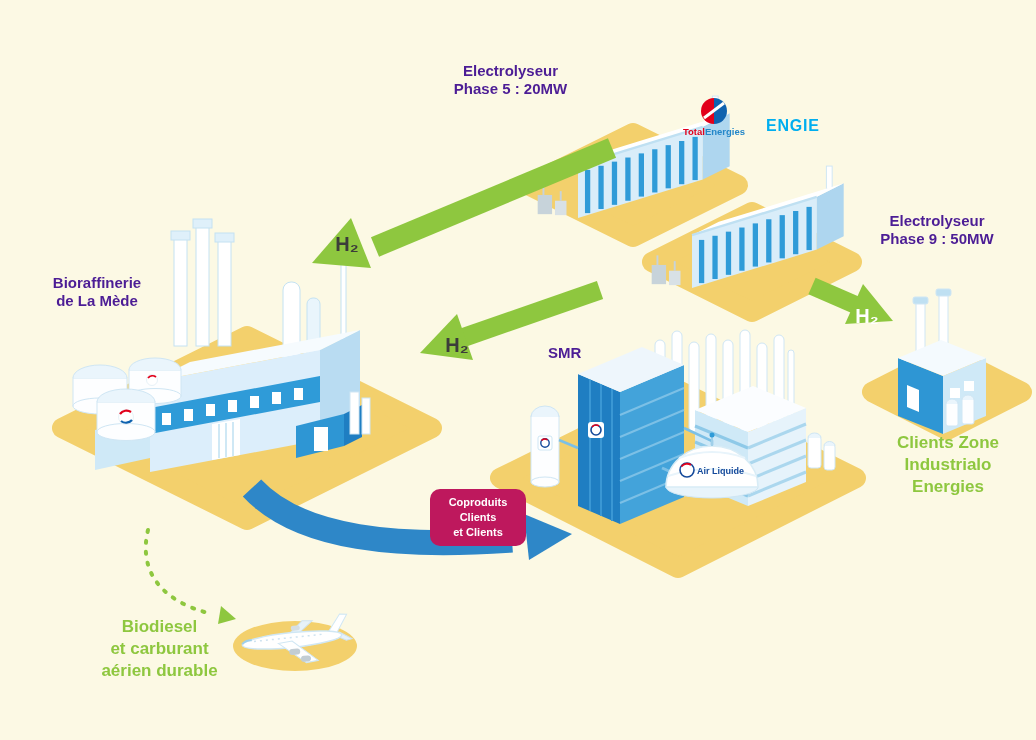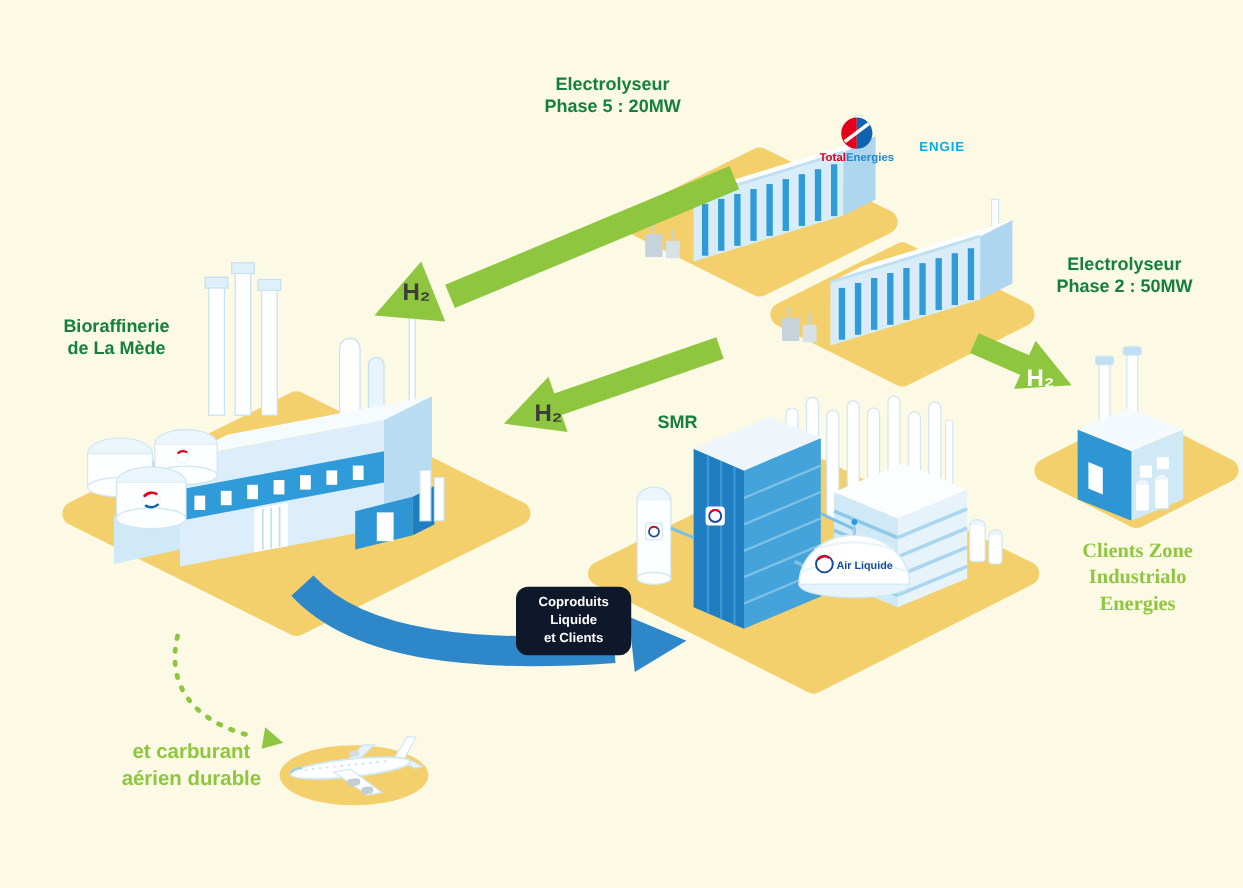--- a/index.html
+++ b/index.html
@@ -1,30 +1,30 @@
 <!DOCTYPE html>
 <html><head>
 <meta charset="utf-8">
 <style>
   * { margin:0; padding:0; box-sizing:border-box; }
   html,body { background:#ffffff; }
   body { font-family:"Liberation Sans","DejaVu Sans",sans-serif; }
   .scene { position:relative; width:1036px; height:740px; background:#fcf9e4; overflow:hidden; }
   .art { position:absolute; left:0; top:0; }
   .lbl { position:absolute; text-align:center; font-weight:bold; line-height:1.22; z-index:5; }
-  .lbl.dark { color:#15803d; font-size:15px; }
+  .lbl.dark { color:#4c1d95; font-size:15px; }
   .lbl.green { color:#8ec73f; font-size:17px; line-height:1.28; }
   .lbl.h2 { color:#3c3c3a; font-size:20px; width:42px; }
   .lbl.h2.white { color:#ffffff; }
-  .badge { position:absolute; background:#0f172a; color:#ffffff; font-weight:bold;
+  .badge { position:absolute; background:#be185d; color:#ffffff; font-weight:bold;
            font-size:11px; line-height:1.35; text-align:center; border-radius:10px;
            padding:6px 6px; width:96px; z-index:5; }
   .logo-te-text { position:absolute; width:76px; text-align:center; font-weight:bold;
                   font-size:9.5px; letter-spacing:0; z-index:5; }
-  .logo-engie { position:absolute; font-weight:bold; font-size:11px; color:#00aeef;
+  .logo-engie { position:absolute; font-weight:bold; font-size:16px; color:#00aeef;
                 letter-spacing:0.8px; z-index:5; }
   .art text { font-family:"Liberation Sans","DejaVu Sans",sans-serif; font-weight:bold; }
 </style>
 </head>
 <body>
 
 <div class="scene">
 
 <svg class="art" width="1036" height="740" viewBox="0 0 1036 740">
   <defs>
@@ -270,44 +270,45 @@
   </g>
 </svg>
 
 <div class="lbl dark" style="left:418px; top:62px; width:185px;">
   <div>Electrolyseur</div>
   <div>Phase 5 : 20MW</div>
 </div>
 
 <div class="lbl dark" style="left:852px; top:212px; width:170px;">
   <div>Electrolyseur</div>
-  <div>Phase 2 : 50MW</div>
-</div>
-
-<div class="lbl dark" style="left:17px; top:264px; width:160px;">
+  <div>Phase 9 : 50MW</div>
+</div>
+
+<div class="lbl dark" style="left:17px; top:274px; width:160px;">
   <div>Bioraffinerie</div>
   <div>de La Mède</div>
 </div>
 
 <div class="lbl dark" style="left:548px; top:344px; width:70px; text-align:left;">SMR</div>
 
-<div class="lbl green" style="left:878px; top:448px; width:140px;font-family:Liberation Serif, serif;">
+<div class="lbl green" style="left:878px; top:432px; width:140px;">
   <div>Clients Zone</div>
   <div>Industrialo</div>
   <div>Energies</div>
 </div>
 
 <div class="lbl green" style="left:72px; top:616px; width:175px;">
+  <div>Biodiesel</div>
   <div>et carburant</div>
   <div>aérien durable</div>
 </div>
 
 <div class="badge" style="left:430px; top:489px;">
   <div>Coproduits</div>
-  <div>Liquide</div>
+  <div>Clients</div>
   <div>et Clients</div>
 </div>
 
 <div class="lbl h2" style="left:326px; top:232px;">H₂</div>
 <div class="lbl h2" style="left:436px; top:333px;">H₂</div>
 <div class="lbl h2 white" style="left:846px; top:304px;">H₂</div>
 
 <div class="logo-te-text" style="left:676px; top:126px;">
   <span style="color:#e2001a;text-align:right;">Total</span><span style="color:#2387c9;">Energies</span>
 </div>

